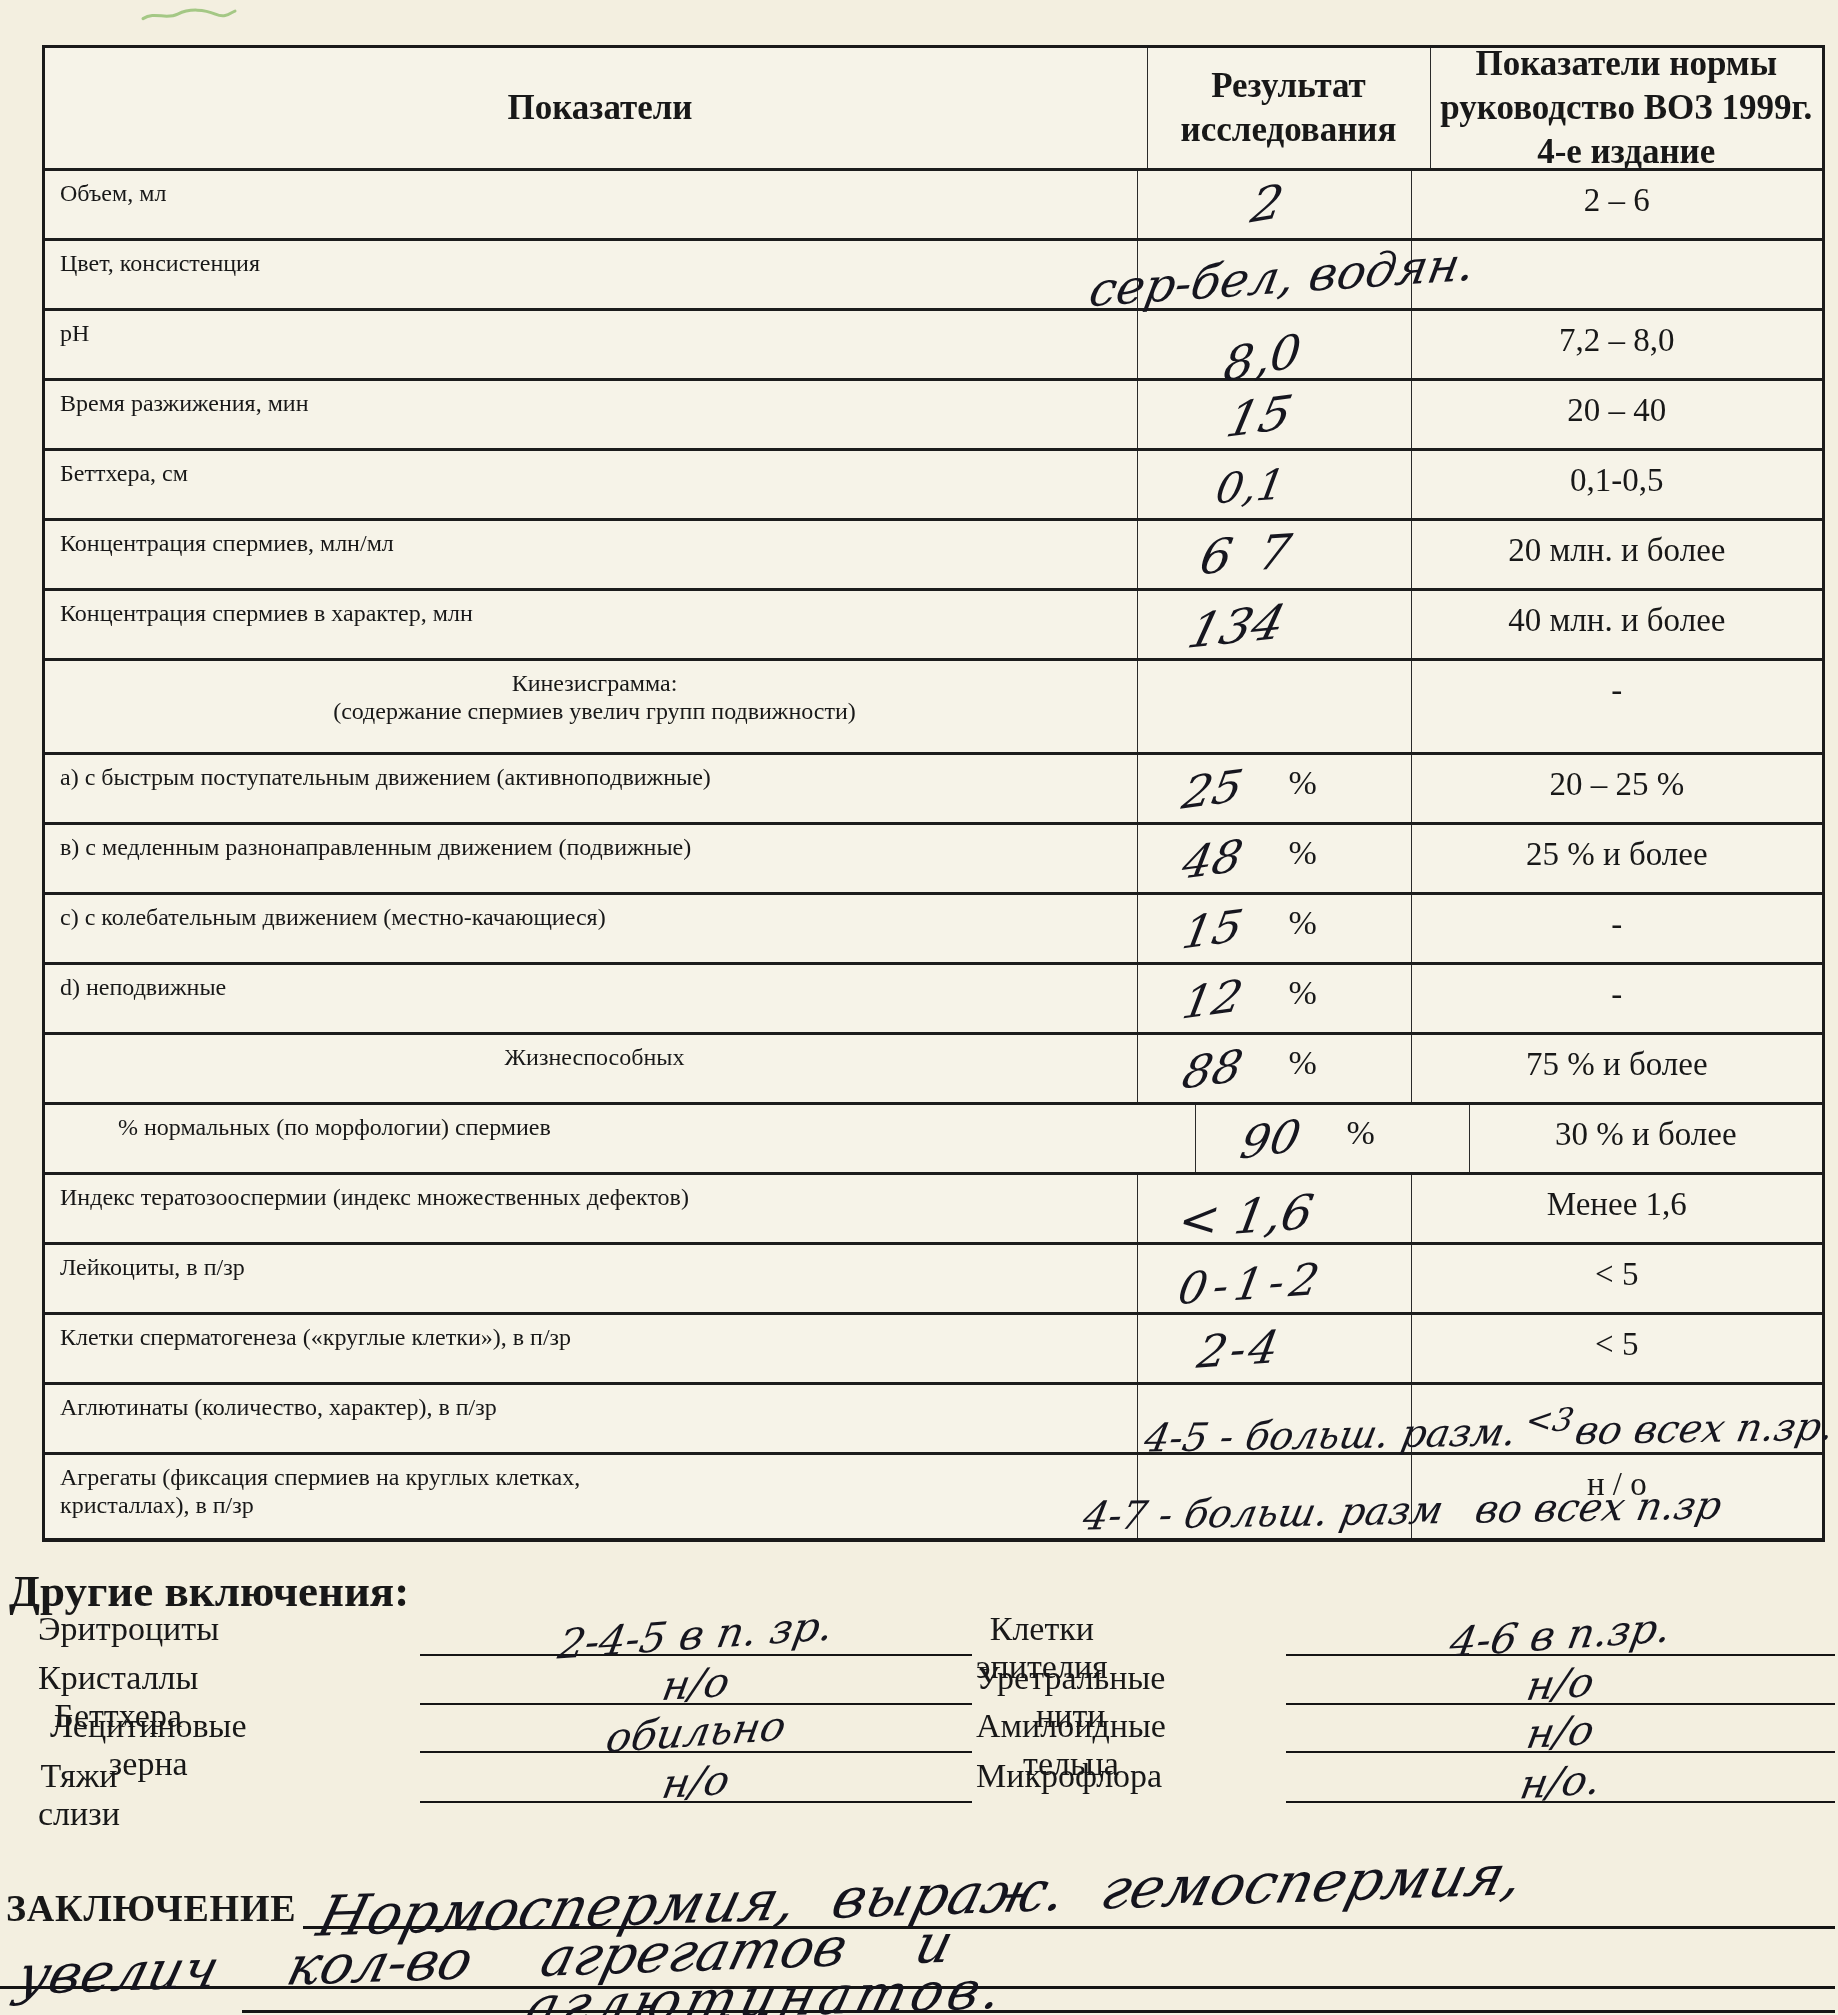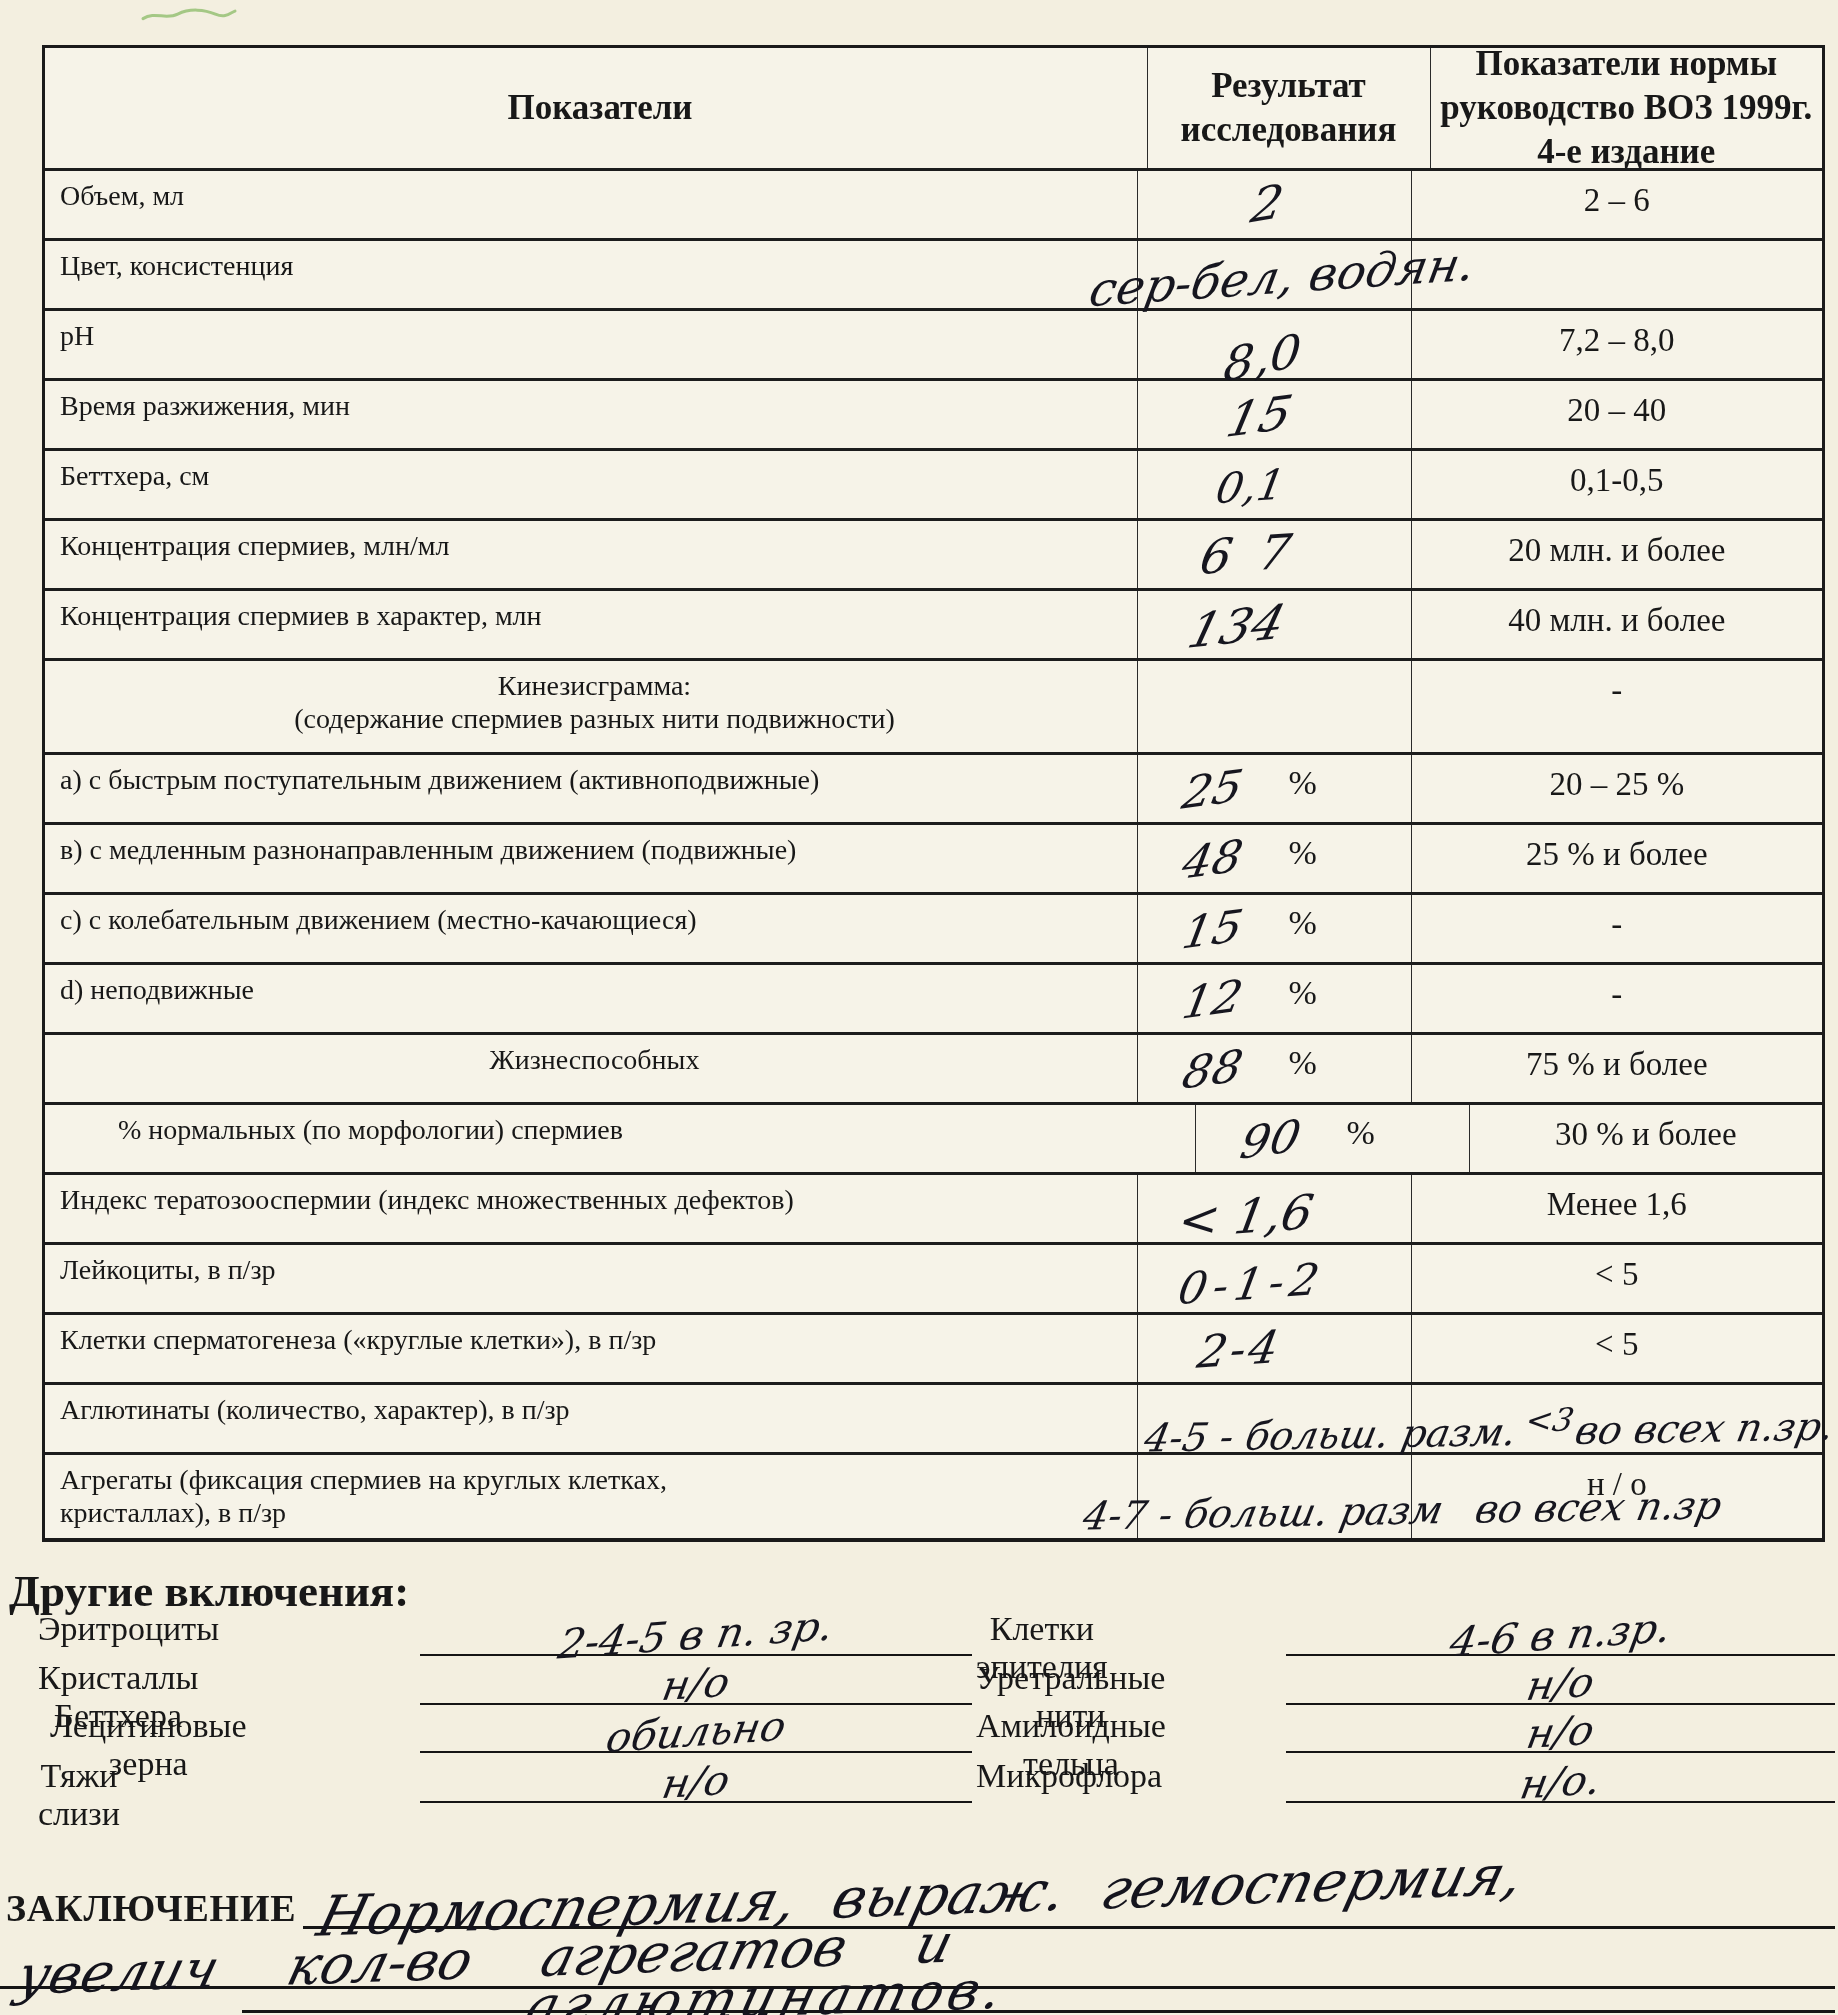--- a/index.html
+++ b/index.html
@@ -13,21 +13,21 @@
   .pre{white-space:pre-line;}
 
   
   .doc-table{
     position:absolute;left:42px;top:45px;width:1777px;
     border:3px solid #1a1a1a;border-bottom-width:4.5px;
     background:rgba(255,255,255,0.25);
   }
   .tr{display:flex;border-top:3px solid #1c1c1c;position:relative;overflow:visible;}
   .tr:first-child{border-top:none;}
-  .td1{width:1069px;padding:7.6px 7.6px 0 15px;font-size:28px;line-height:1.18;}
+  .td1{width:1069px;padding:7.6px 7.6px 0 15px;font-size:24px;line-height:1.18;}
   .td2{width:273px;border-left:1.5px solid #2a2a2a;position:relative;display:flex;align-items:flex-start;}
   .td3{flex:1;border-left:1.5px solid #2a2a2a;text-align:center;font-size:33px;padding-top:10.6px;line-height:1.1;}
   .hdr{height:120px;}
   .hdr .td1,.hdr .td2c,.hdr .td3{
     display:flex;align-items:center;justify-content:center;text-align:center;
     font-weight:bold;font-size:35px;line-height:1.25;padding:0 4.5px;
   }
   .hdr .td1{width:1084px;padding-left:13px;}
   .hdr .td2c{width:273px;border-left:1.5px solid #2a2a2a;}
   .hdr .td3{padding-top:0;}
@@ -160,21 +160,21 @@
   <div class="tr h1">
     <div class="td1">Концентрация  спермиев  в  характер,  млн</div>
     <div class="td2">
         <span class="hw r6">134</span>
       </div>
     <div class="td3">40 млн. и более</div>
   </div>
 
   <div class="tr hk">
     <div class="td1 pre rc">Кинезисграмма:
-(содержание спермиев разных нити подвижности)</div>
+(содержание спермиев увелич групп подвижности)</div>
     <div class="td2"></div>
     <div class="td3">-</div>
   </div>
 
   <div class="tr h1">
     <div class="td1">а) с быстрым поступательным движением (активноподвижные)</div>
     <div class="td2">
         <span class="num"><span class="hw numhw">25</span></span>
         <span class="pct">%</span>
       </div>

